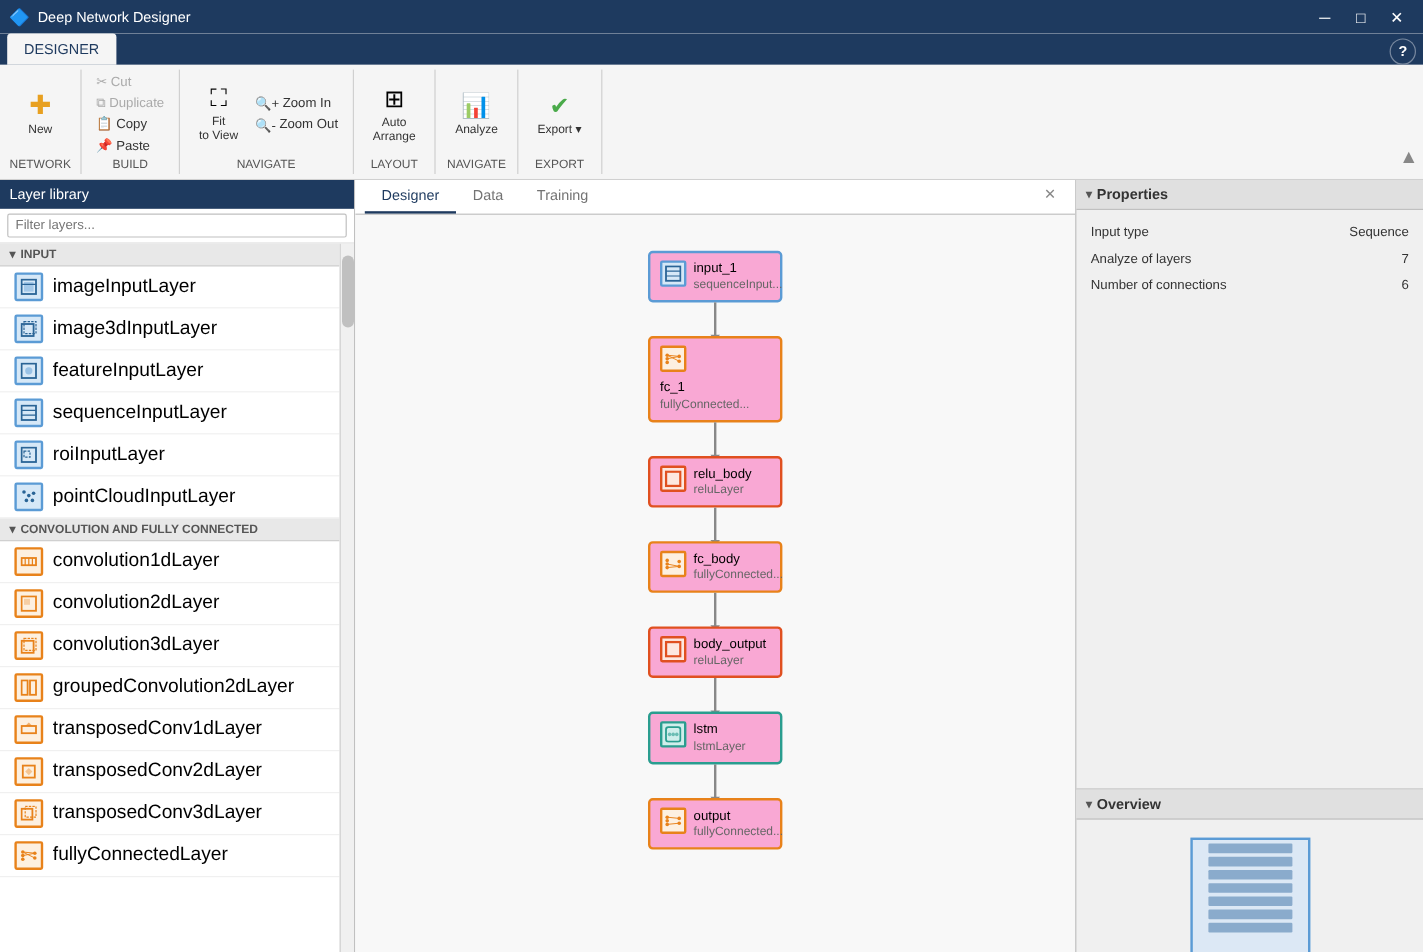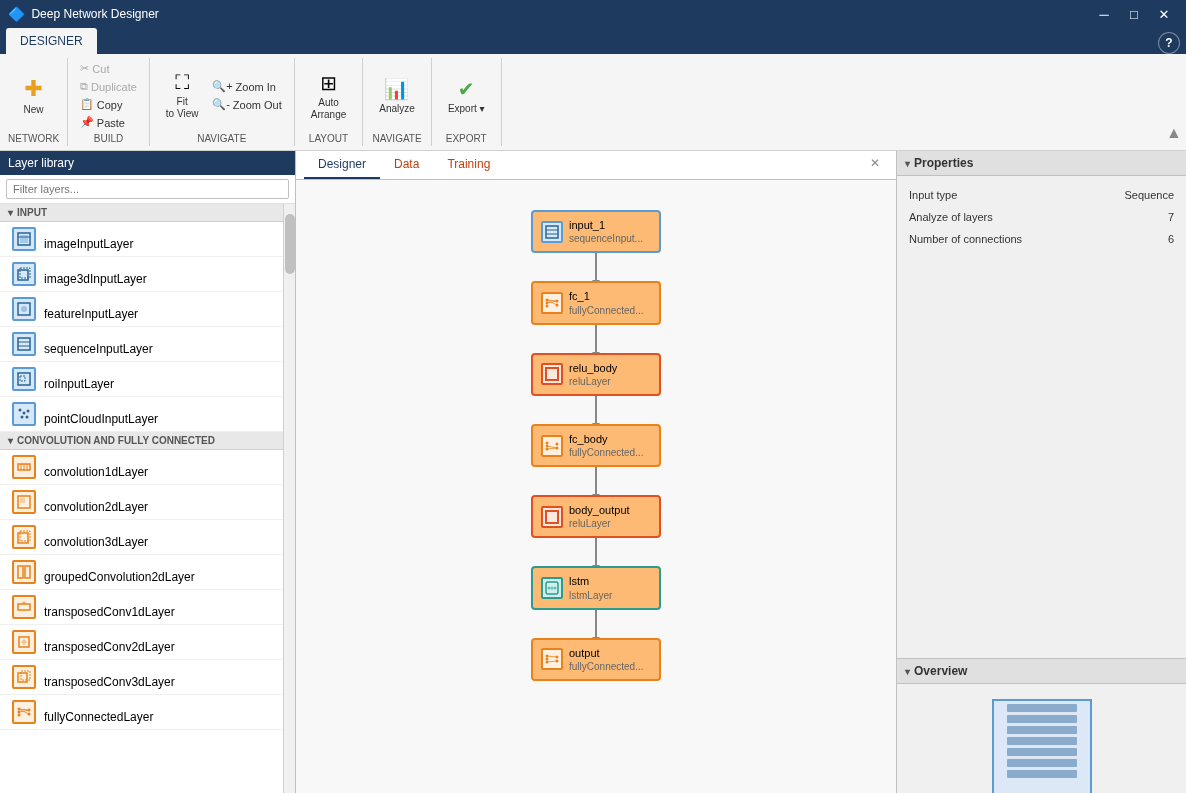--- a/index.html
+++ b/index.html
@@ -149,26 +149,26 @@
       font-size: 10px;
       font-weight: 600;
       color: #555;
       display: flex;
       align-items: center;
       gap: 4px;
       border-bottom: 1px solid #d0d0d0;
     }
     .sidebar-item {
       display: flex;
-      align-items: flex-end;
+      align-items: center;
       gap: 8px;
       padding: 5px 8px 5px 12px;
       cursor: pointer;
       border-bottom: 1px solid #f0f0f0;
-      font-size: 12px;
+      font-size: 16px;
     }
     .layer-icon {
       width: 24px; height: 24px;
       border: 2px solid;
       border-radius: 2px;
       display: flex; align-items: center; justify-content: center;
       font-size: 9px; font-weight: bold;
       flex-shrink: 0;
     }
 
@@ -183,21 +183,21 @@
     .designer-tabs {
       display: flex;
       background: white;
       border-bottom: 1px solid #c0c0c0;
       padding: 0 8px;
     }
     .designer-tab {
       padding: 6px 14px;
       font-size: 12px;
       cursor: pointer;
-      color: #c2410c;
+      color: #737373;
       border-bottom: 2px solid transparent;
     }
     .designer-tab.active {
       border-bottom: 2px solid #1e3a5f;
       color: #1e3a5f;
       font-weight: 500;
     }
     .designer-canvas {
       flex: 1;
       overflow: auto;
@@ -212,26 +212,25 @@
       align-items: center;
       gap: 0;
       padding-top: 10px;
     }
     .node-block {
       display: flex;
       flex-direction: column;
       align-items: center;
     }
     .node {
-      width: 130px;
+      width: 112px;
       border: 2px solid;
       border-radius: 4px;
-      background: #fdba74;
-      display: flex;
-      align-items: center;
+      background: #f9a8d4;
+      display: flex;
       gap: 6px;
       padding: 6px 8px;
       cursor: pointer;
       position: relative;
     }
     .node-icon {
       width: 22px; height: 22px;
       border: 2px solid;
       border-radius: 2px;
       display: flex; align-items: center; justify-content: center;
@@ -635,21 +634,21 @@
             </div>
             <div class="node-text">
               <div class="node-name">input_1</div>
               <div class="node-type">sequenceInput...</div>
             </div>
           </div>
           <div class="connector"></div>
         </div>
 
         <div class="node-block">
-          <div class="node" style="border-color:#e8821a;">
+          <div class="node" style="border-color:#e8821a;flex-direction:column;">
             <div class="node-icon" style="border-color:#e8821a; background:#fdf0e0;">
               <svg width="14" height="14" viewBox="0 0 14 14">
                   <circle cx="2" cy="4" r="1.5" fill="#e8821a"></circle>
                   <circle cx="2" cy="7" r="1.5" fill="#e8821a"></circle>
                   <circle cx="2" cy="10" r="1.5" fill="#e8821a"></circle>
                   <circle cx="12" cy="5" r="1.5" fill="#e8821a"></circle>
                   <circle cx="12" cy="9" r="1.5" fill="#e8821a"></circle>
                   <line x1="2" y1="4" x2="12" y2="5" stroke="#e8821a" stroke-width="0.8"></line>
                   <line x1="2" y1="7" x2="12" y2="5" stroke="#e8821a" stroke-width="0.8"></line>
                   <line x1="2" y1="4" x2="12" y2="9" stroke="#e8821a" stroke-width="0.8"></line>

